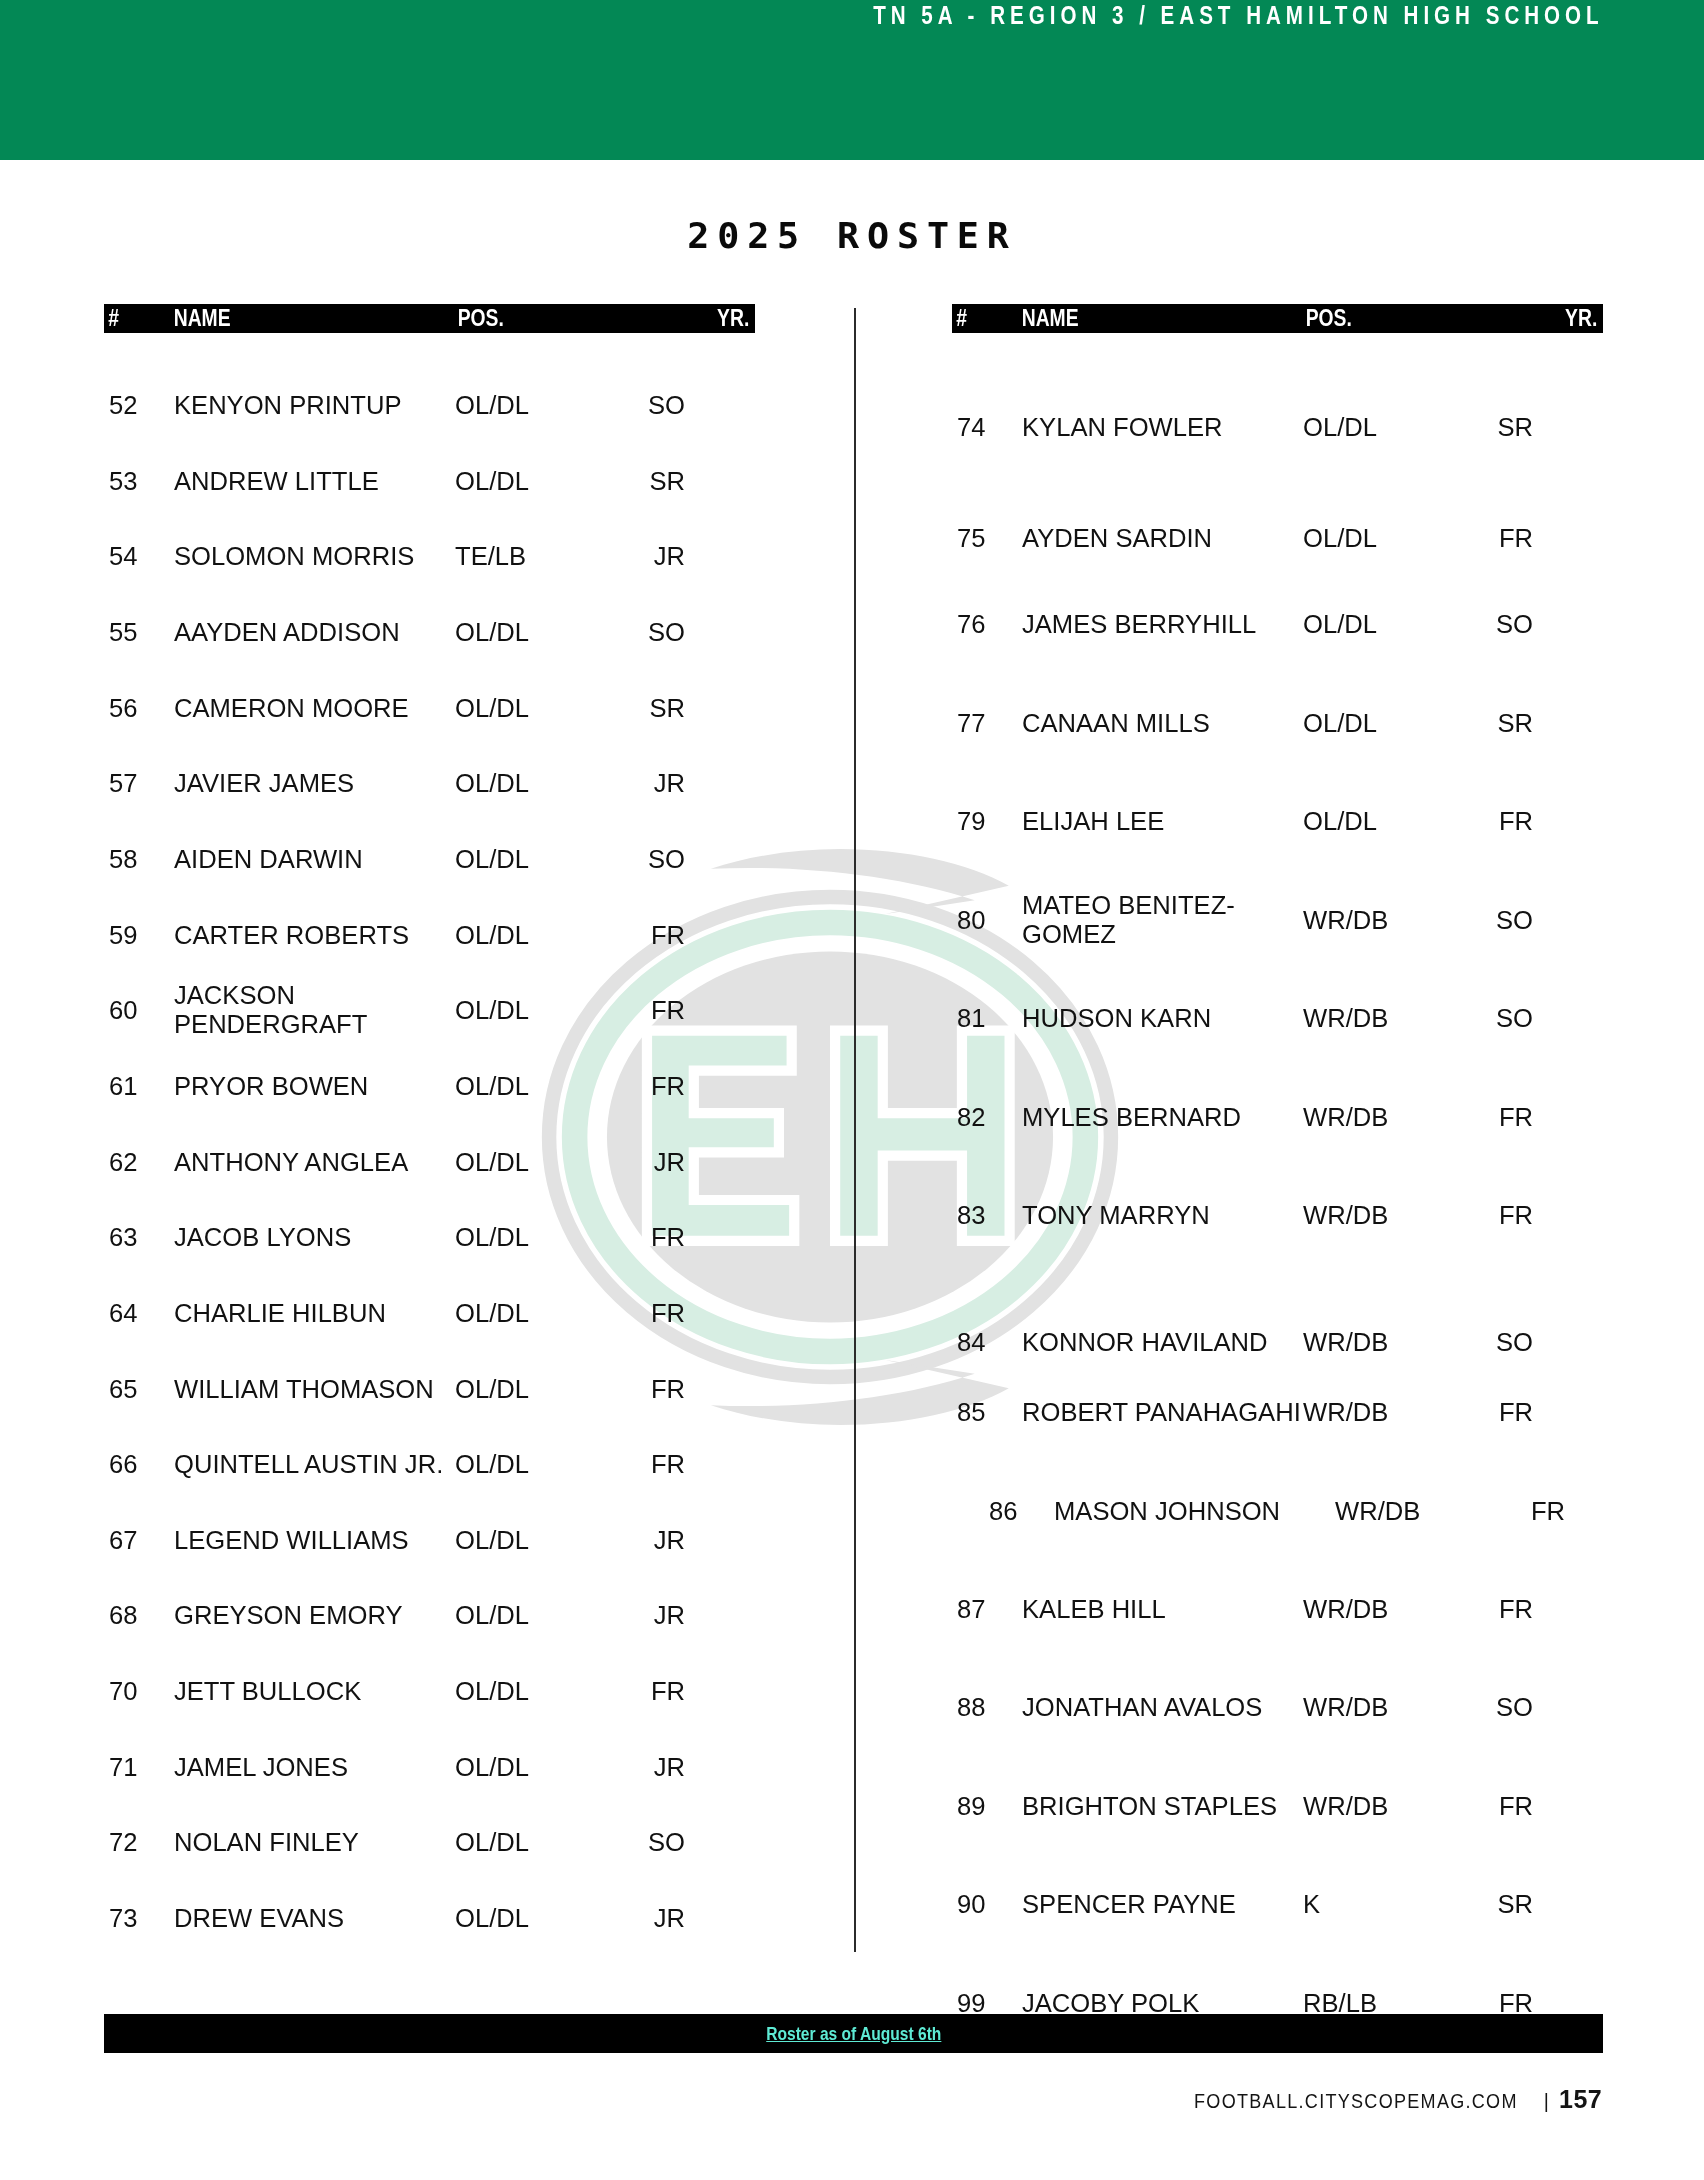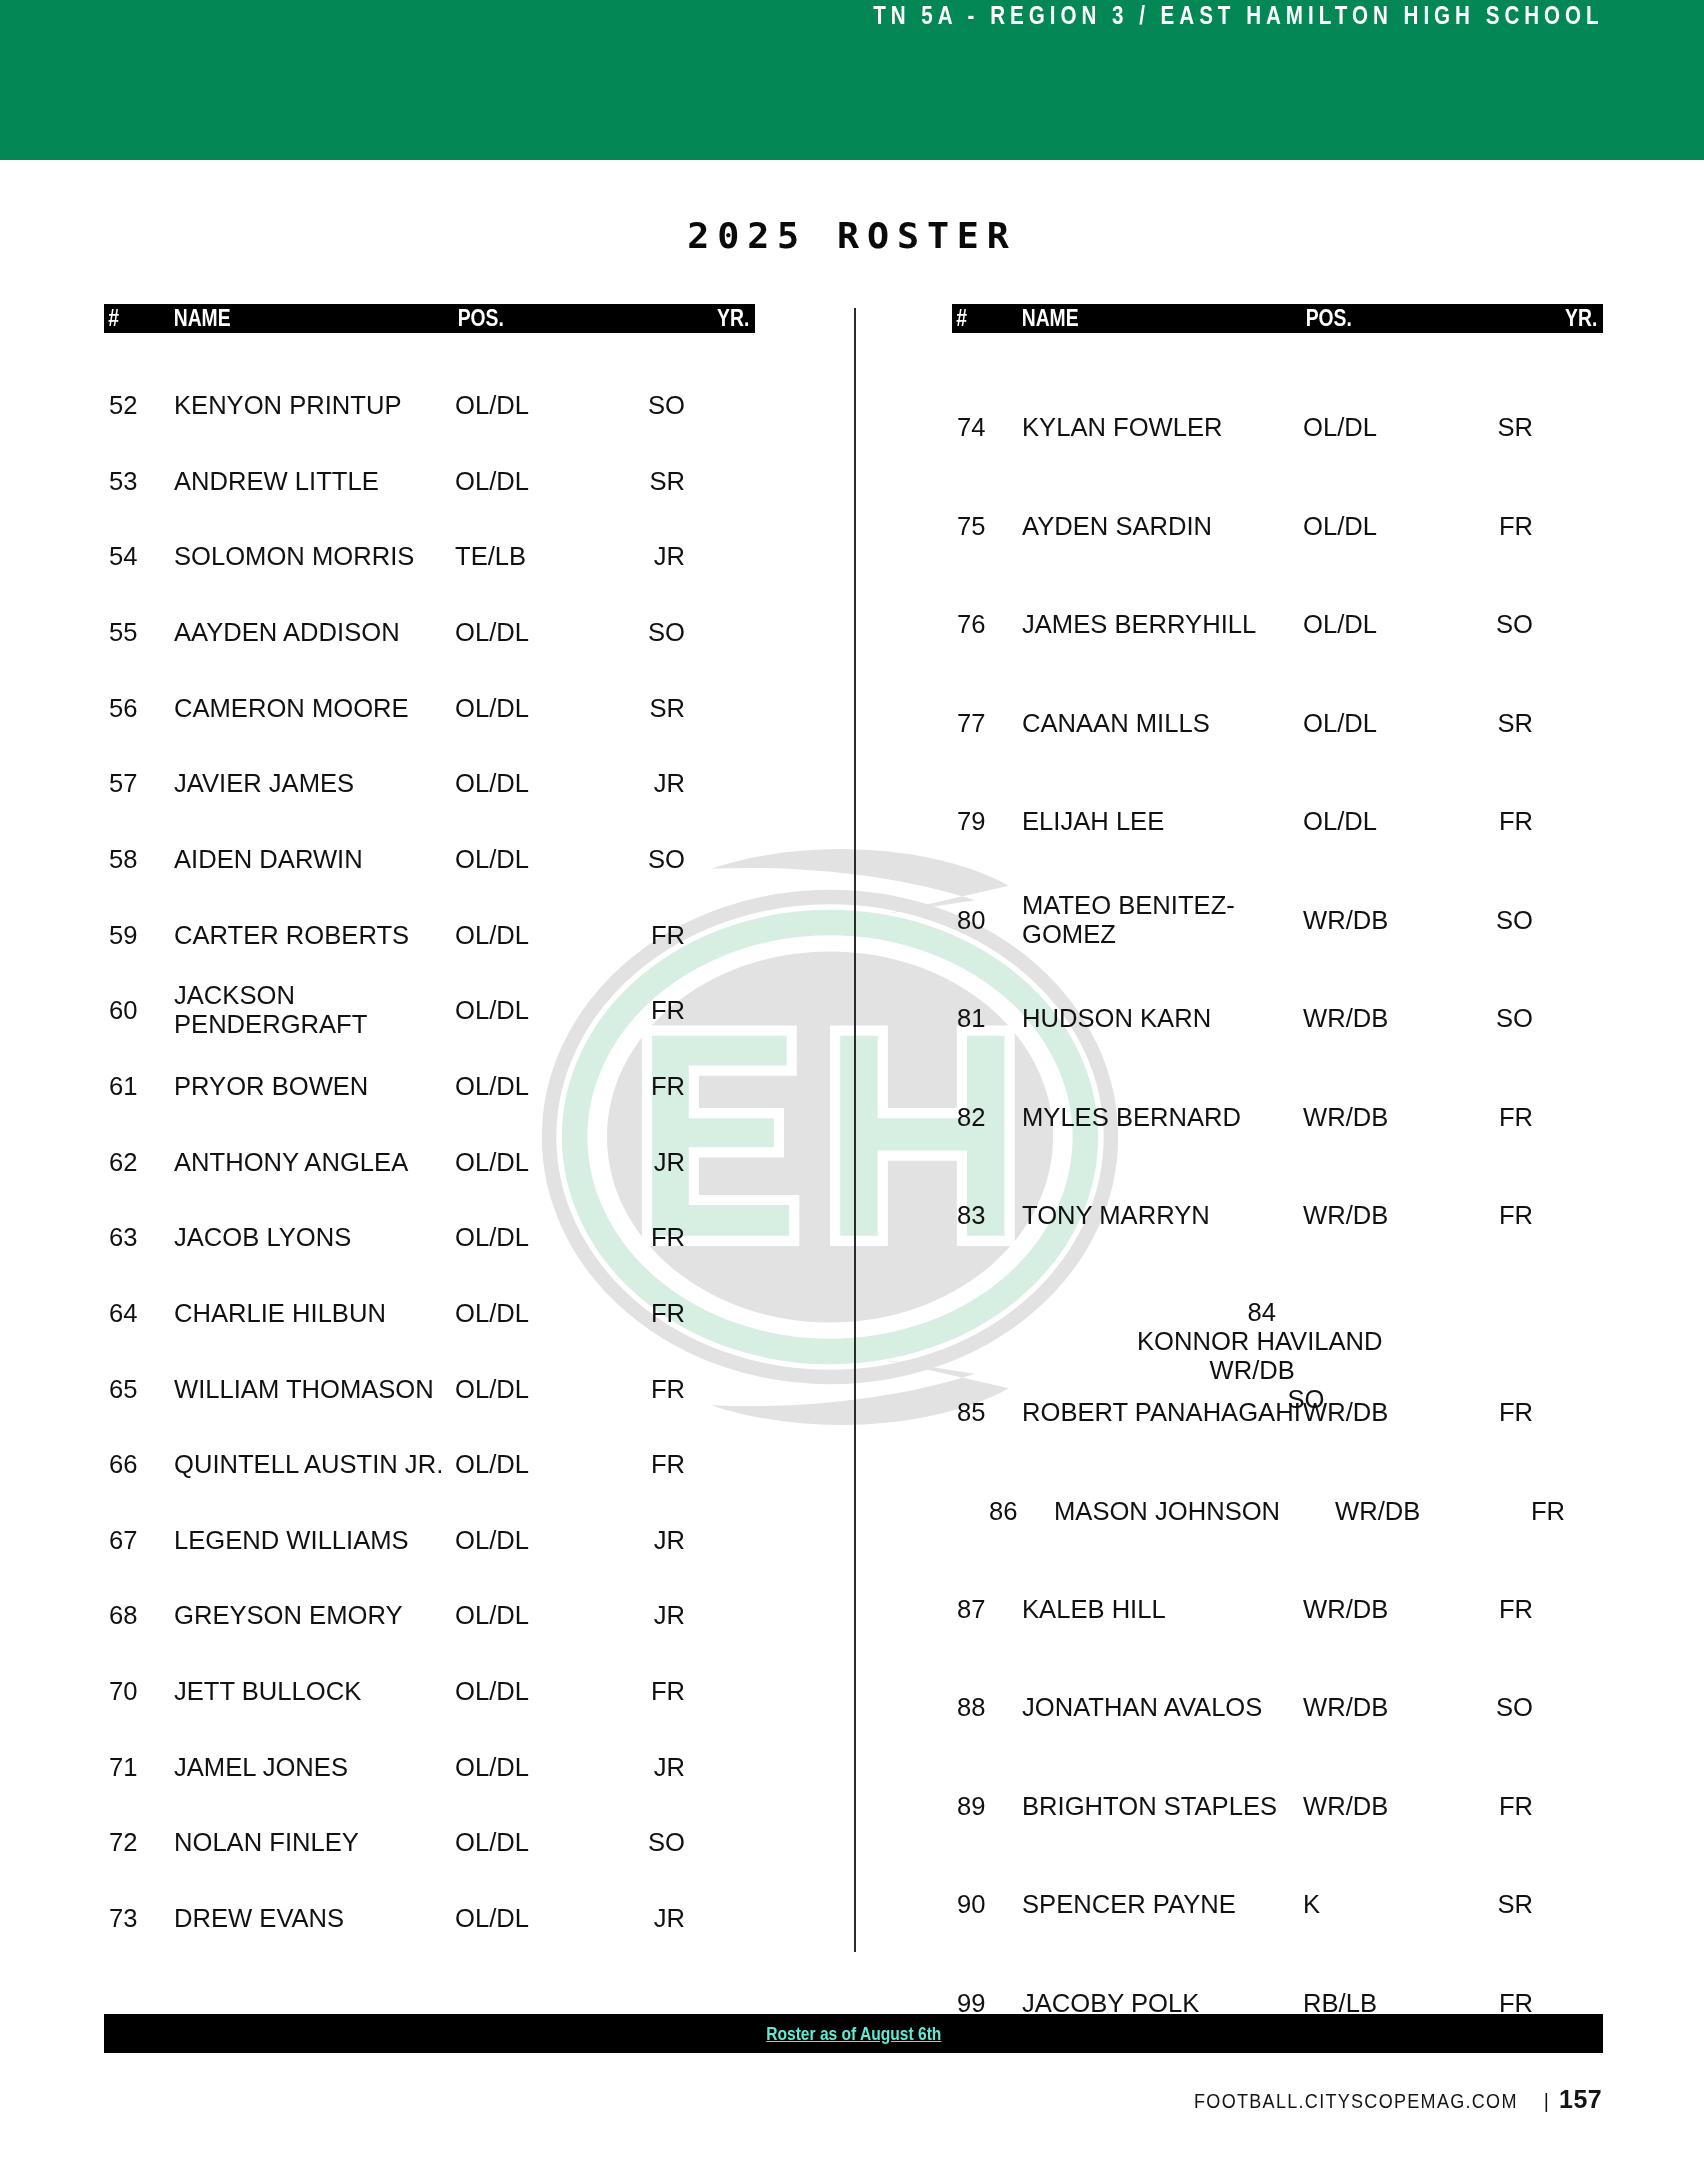--- a/index.html
+++ b/index.html
@@ -296,21 +296,21 @@
     <div class="c-pos">POS.</div>
     <div class="c-yr">YR.</div>
   </div>
   <div class="rows rows-right" id="rows-right">
       <div class="row" style="top: 78px;">
         <div class="c-num">74</div>
         <div class="c-name">KYLAN FOWLER</div>
         <div class="c-pos">OL/DL</div>
         <div class="c-yr">SR</div>
       </div>
-      <div class="row" style="top: 177px;">
+      <div class="row" style="top: 189px;">
         <div class="c-num">75</div>
         <div class="c-name">AYDEN SARDIN</div>
         <div class="c-pos">OL/DL</div>
         <div class="c-yr">FR</div>
       </div>
       <div class="row" style="top: 275px;">
         <div class="c-num">76</div>
         <div class="c-name">JAMES BERRYHILL</div>
         <div class="c-pos">OL/DL</div>
         <div class="c-yr">SO</div>
@@ -344,21 +344,21 @@
         <div class="c-name">MYLES BERNARD</div>
         <div class="c-pos">WR/DB</div>
         <div class="c-yr">FR</div>
       </div>
       <div class="row" style="top: 866px;">
         <div class="c-num">83</div>
         <div class="c-name">TONY MARRYN</div>
         <div class="c-pos">WR/DB</div>
         <div class="c-yr">FR</div>
       </div>
-      <div class="row" style="top: 965px; flex-direction: column;">
+      <div class="row" style="top: 993px;">
         <div class="c-num">84</div>
         <div class="c-name">KONNOR HAVILAND</div>
         <div class="c-pos">WR/DB</div>
         <div class="c-yr">SO</div>
       </div>
       <div class="row" style="top: 1063px;">
         <div class="c-num">85</div>
         <div class="c-name">ROBERT PANAHAGAHI</div>
         <div class="c-pos">WR/DB</div>
         <div class="c-yr">FR</div>

